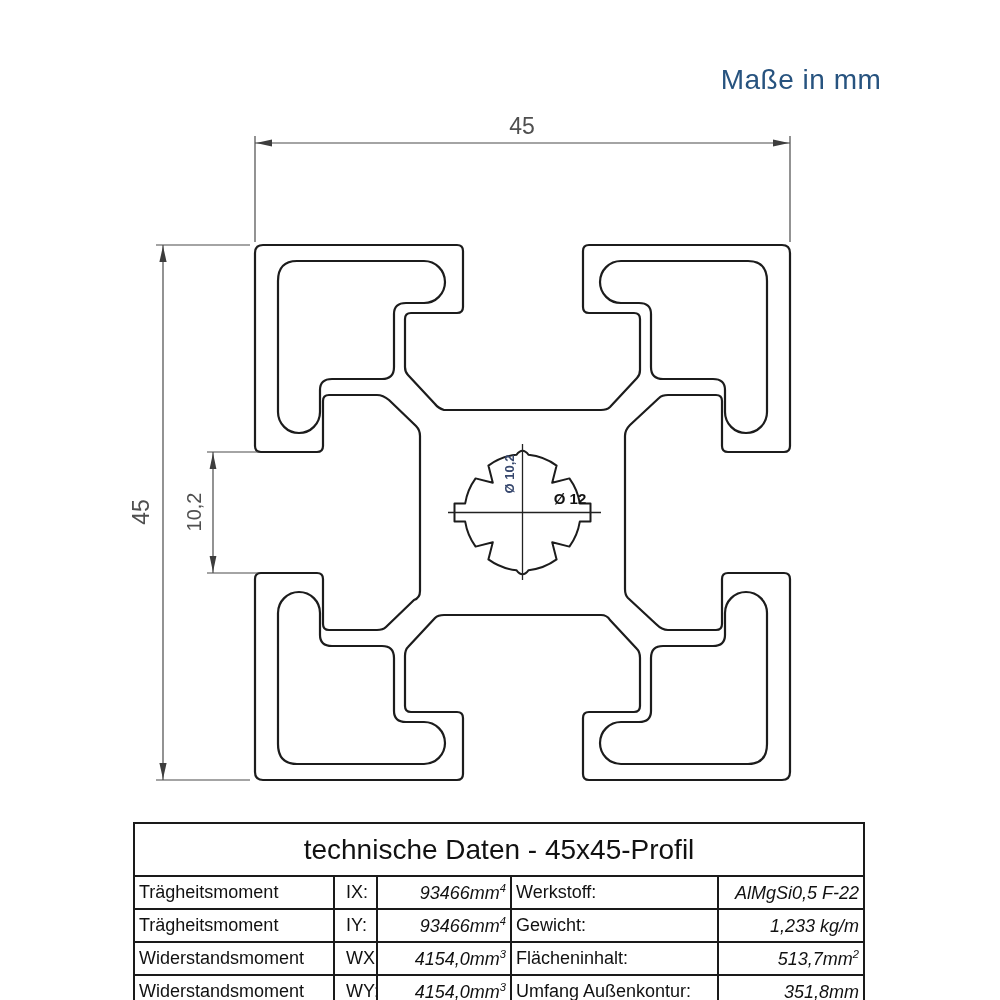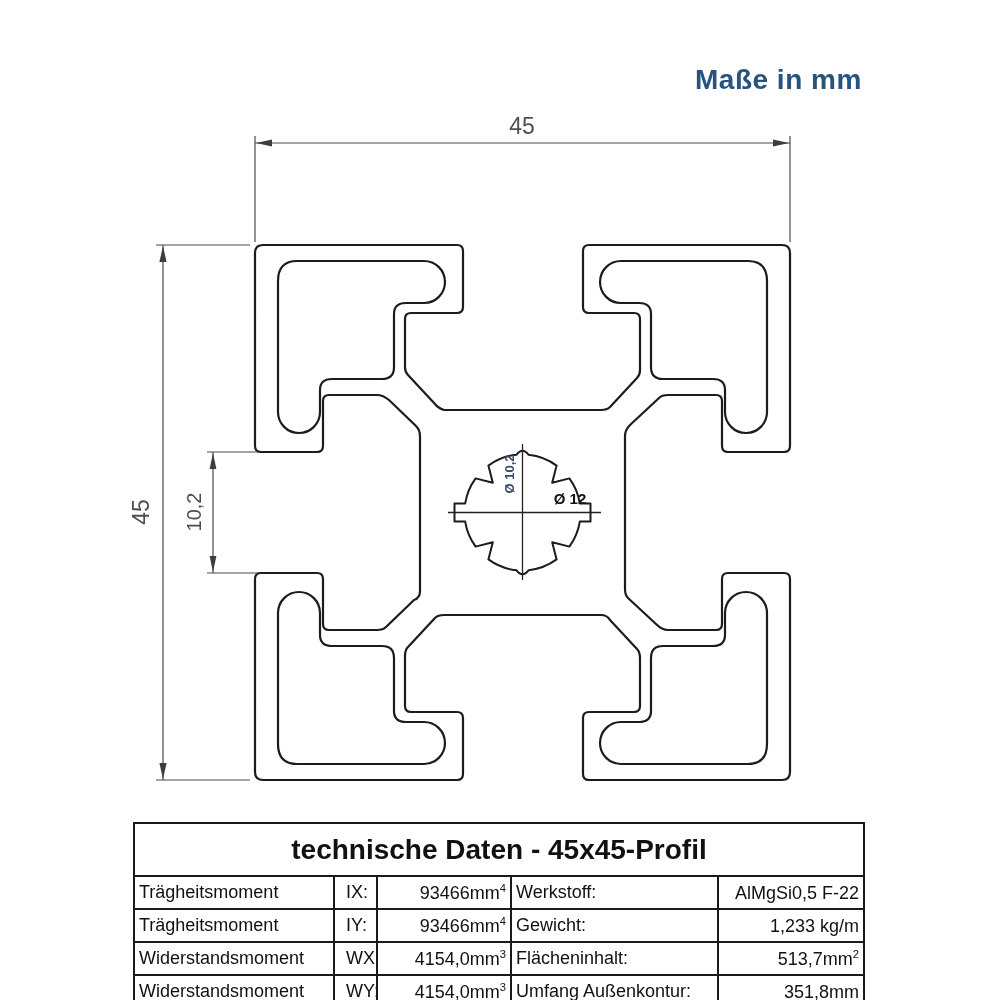--- a/index.html
+++ b/index.html
@@ -1,28 +1,28 @@
 <!DOCTYPE html>
 <html><head>
 <meta charset="utf-8">
 <style>
   html,body{margin:0;padding:0;background:#ffffff;width:1000px;height:1000px;overflow:hidden;
     font-family:"Liberation Sans", sans-serif;}
   #stage{position:relative;width:1000px;height:1000px;background:#fff;}
   #drawing{position:absolute;left:0;top:0;}
-  #note{position:absolute;left:695px;top:64px;width:212px;text-align:left;
-    font-size:28px;font-weight:bold;letter-spacing:0.5px;}
+  #note{position:absolute;left:695px;top:64px;width:212px;text-align:center;
+    font-size:28px;font-weight:normal;letter-spacing:0.5px;}
   #techtable{position:absolute;left:133px;top:822px;width:730px;border-collapse:collapse;
     table-layout:fixed;color:#111;}
   #techtable td{border:2px solid #1a1a1a;font-size:18px;white-space:nowrap;overflow:hidden;
     height:31px;padding:0 4px;}
-  #techtable td.title{font-size:28px;font-weight:bold;text-align:center;height:51px;}
+  #techtable td.title{font-size:28px;font-weight:normal;text-align:center;height:51px;}
   #techtable td.lbl{text-align:left;}
   #techtable td.sym{text-align:left;padding-left:11px;}
-  #techtable td.val{text-align:right;}
+  #techtable td.val{text-align:right;font-style:italic;}
   #techtable sup{font-size:0.62em;}
   svg text{font-family:"Liberation Sans", sans-serif;}
   .dimtxt{fill:#4f4f4f;font-size:23px;}
   .slottxt{fill:#4f4f4f;font-size:20px;}
   .boretxt-small{fill:#37486e;font-size:13px;font-weight:bold;}
   .boretxt-big{fill:#131313;font-size:15px;font-weight:bold;}
 </style>
 </head>
 <body>
 

